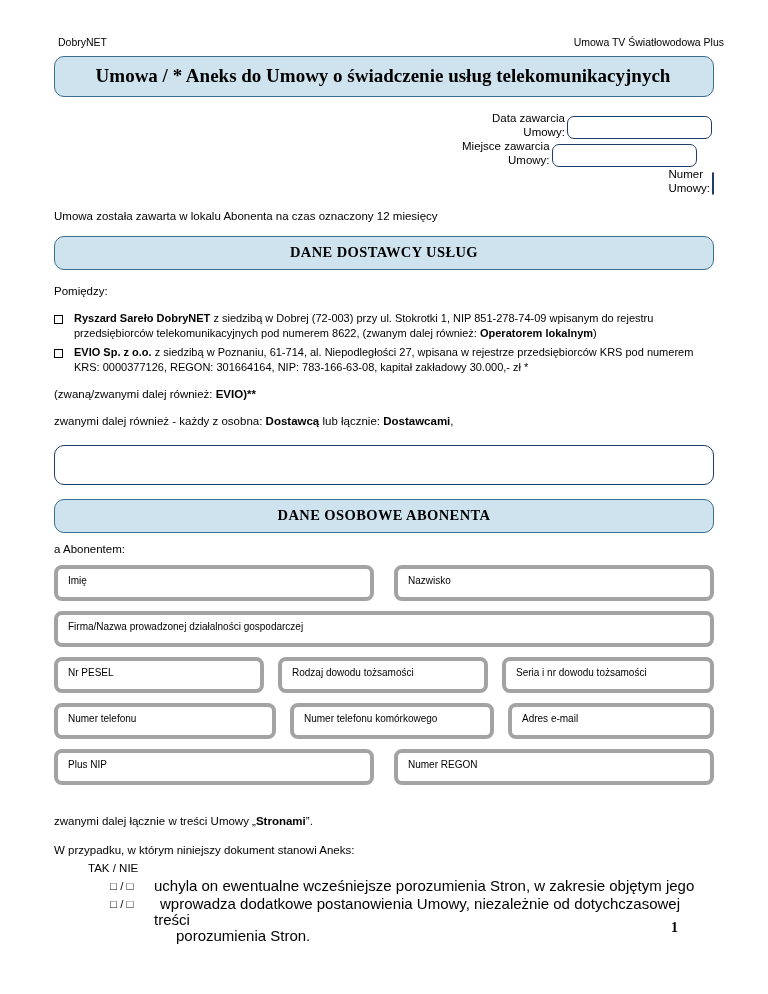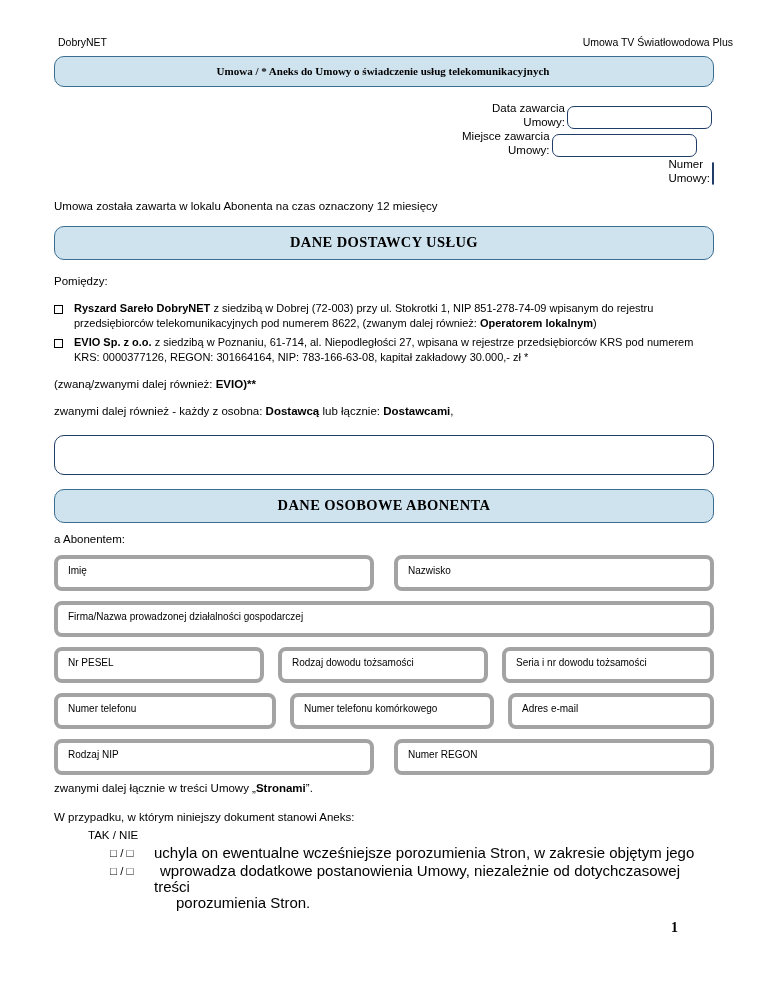--- a/index.html
+++ b/index.html
@@ -19,40 +19,40 @@
     position: relative;
     width: 768px;
     height: 994px;
     padding: 0;
     box-sizing: border-box;
   }
   .header-row {
     position: absolute;
     top: 36px;
     left: 58px;
-    right: 35px;
+    right: 44px;
     display: flex;
     justify-content: space-between;
     font-size: 10.5px;
     color: #000;
   }
   .content {
     position: absolute;
     top: 56px;
     left: 54px;
     width: 660px;
   }
   .banner {
     border: 1px solid #3b6e8f;
     border-radius: 10px;
     background: #cfe3ef;
     text-align: center;
     font-family: "Liberation Serif", serif;
     font-weight: bold;
-    font-size: 11px;
+    font-size: 19px;
     padding: 8px 6px 9px 4px;
     box-sizing: border-box;
     margin: 0;
   }
   .banner.section {
     font-size: 14.5px;
     letter-spacing: 0.4px;
     padding: 7px 6px 8px 6px;
   }
   .fields-row {
@@ -137,21 +137,21 @@
     display: flex;
     margin-top: 10px;
   }
   .person-label {
     font-size: 11.5px;
     margin-top: 10px;
   }
   .footer-note {
     font-size: 11.5px;
     line-height: 16px;
-    margin-top: 5px;
+    margin-top: 28px;
   }
   .aneks-block {
     margin-top: 13px;
     font-size: 11.5px;
     line-height: 16px;
   }
   .taknie {
     margin-left: 34px;
     margin-top: 2px;
   }
@@ -284,21 +284,21 @@
       <div class="labeled-box" style="width:204px; margin-left:14px;">
         <span>Numer telefonu komórkowego</span>
       </div>
       <div class="labeled-box" style="width:206px; margin-left:14px;">
         <span>Adres e-mail</span>
       </div>
     </div>
 
     <div class="box-row">
       <div class="labeled-box" style="width:320px;">
-        <span>Rodzaj NIP</span>
+        <span>Plus NIP</span>
       </div>
       <div class="labeled-box" style="width:320px; margin-left:20px;">
         <span>Numer REGON</span>
       </div>
     </div>
 
     <div class="footer-note"><span>zwanymi dalej łącznie w treści Umowy „</span><span class="b">Stronami</span><span>”.</span></div>
 
     <div class="aneks-block">
       <div>W przypadku, w którym niniejszy dokument stanowi Aneks:</div>

